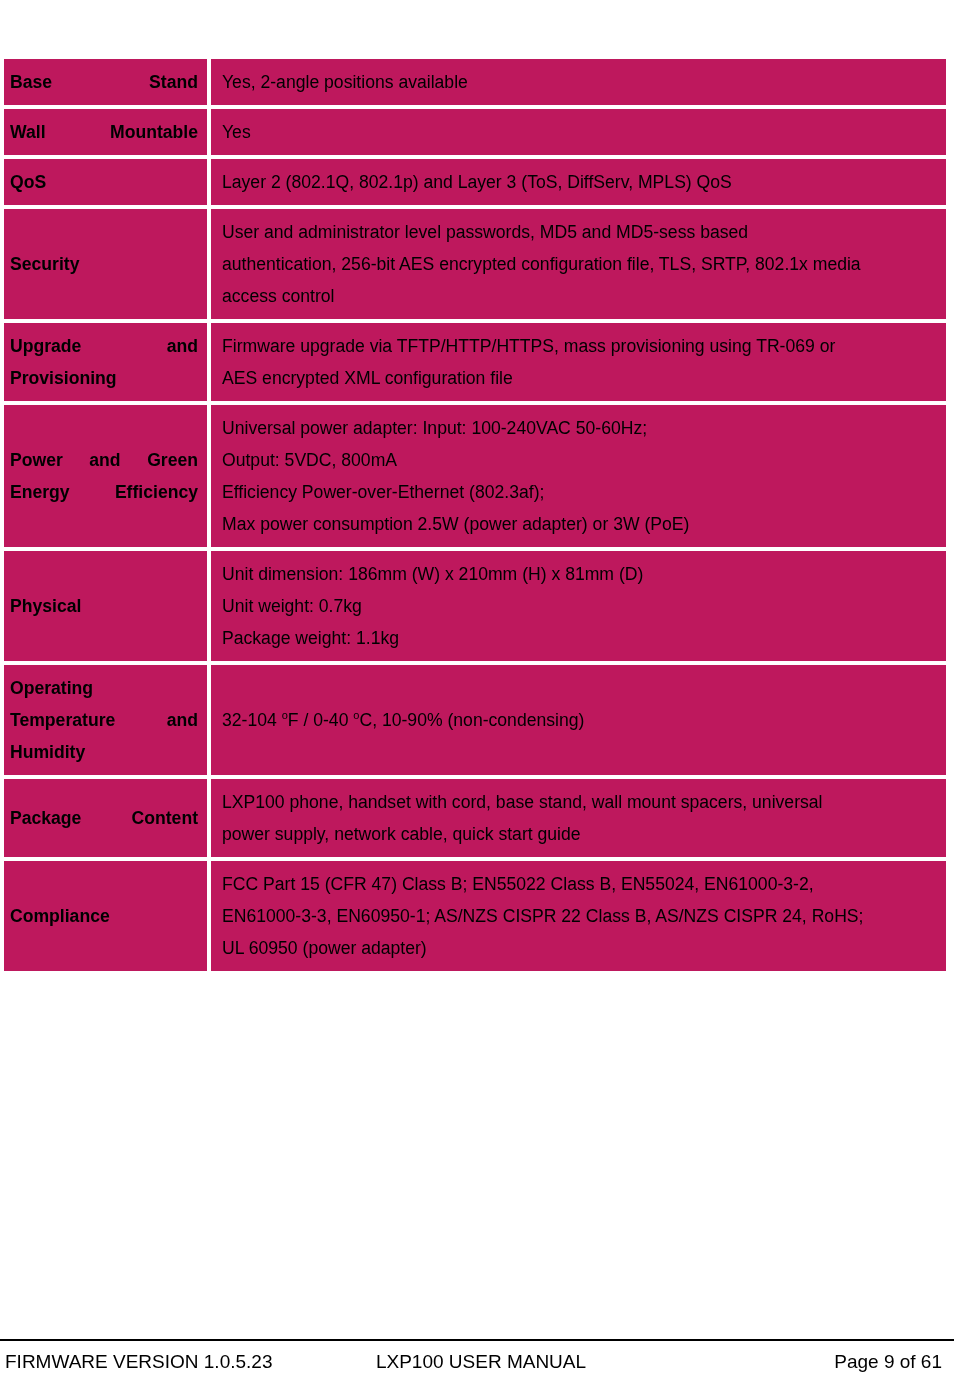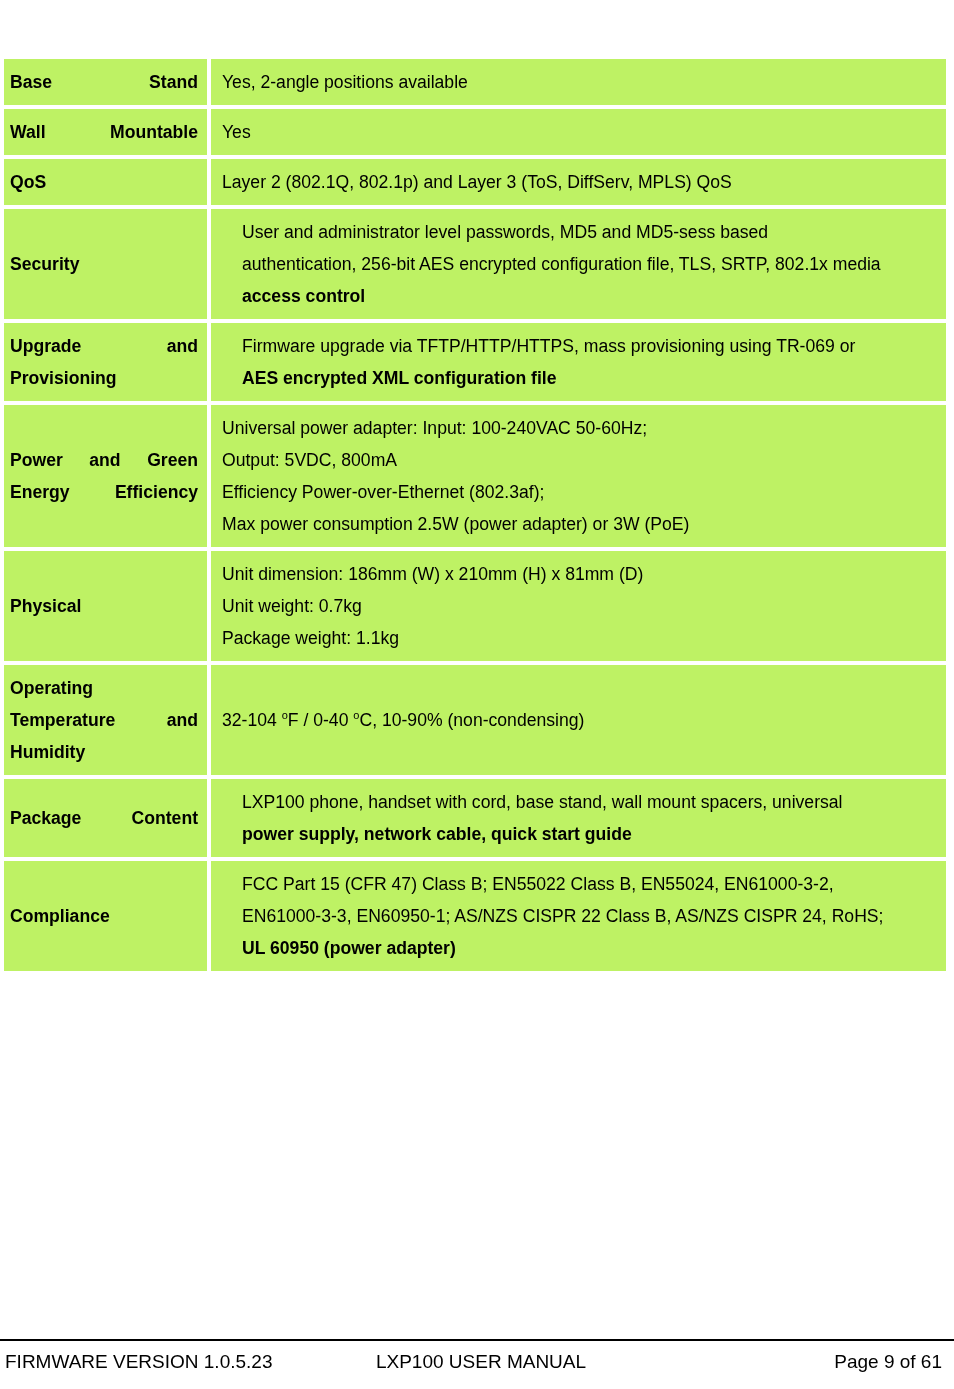--- a/index.html
+++ b/index.html
@@ -28,21 +28,21 @@
   .spec-table {
     position: absolute;
     left: 0;
     top: 55px;
     width: 950px;
     border-collapse: separate;
     border-spacing: 4px 4px;
     table-layout: fixed;
   }
   .spec-table td {
-    background: #bef264;
+    background: #be185d;
     vertical-align: middle;
     padding: 7px 8px 7px 9px;
     font-size: 17.6px;
     line-height: 32px;
     border: 0;
   }
   .spec-table td.label {
     width: 188px;
     font-weight: bold;
     text-align: justify;
@@ -65,26 +65,24 @@
     padding-right: 22px;
   }
   .spec-table td.value .ln {
     display: block;
     text-align: left;
   }
   .spec-table td.value .jn {
     display: block;
     text-align: justify;
     text-align-last: left;
-    margin-left: 20px;
     -moz-text-align-last: left;
   }
   .spec-table td.value .jn.last {
     text-align: center;
-    font-weight: bold;
   }
   sup.deg {
     font-size: 11px;
     vertical-align: super;
     line-height: 0;
   }
 
   
   .footer {
     position: absolute;

